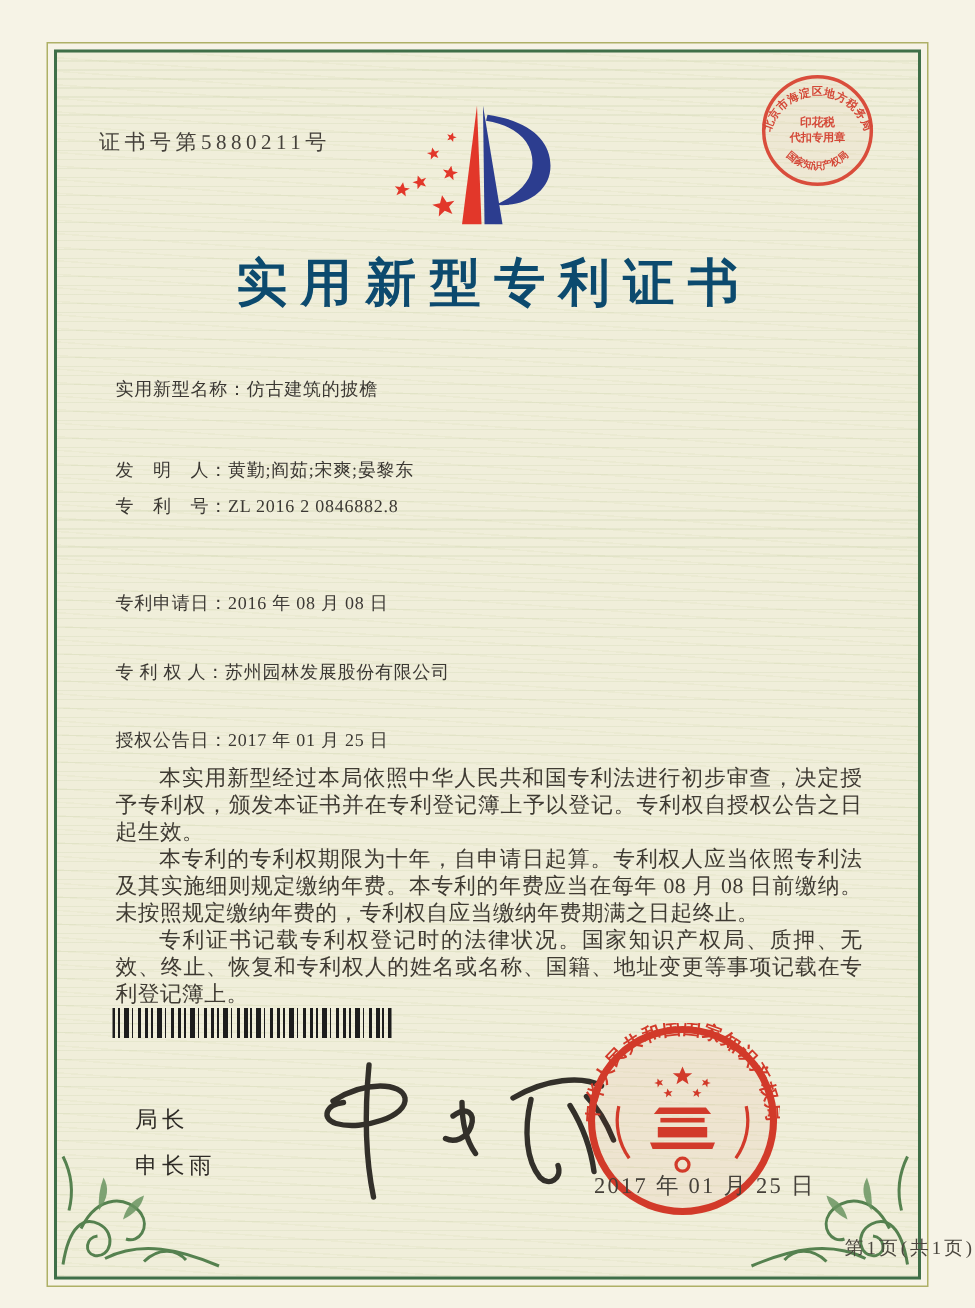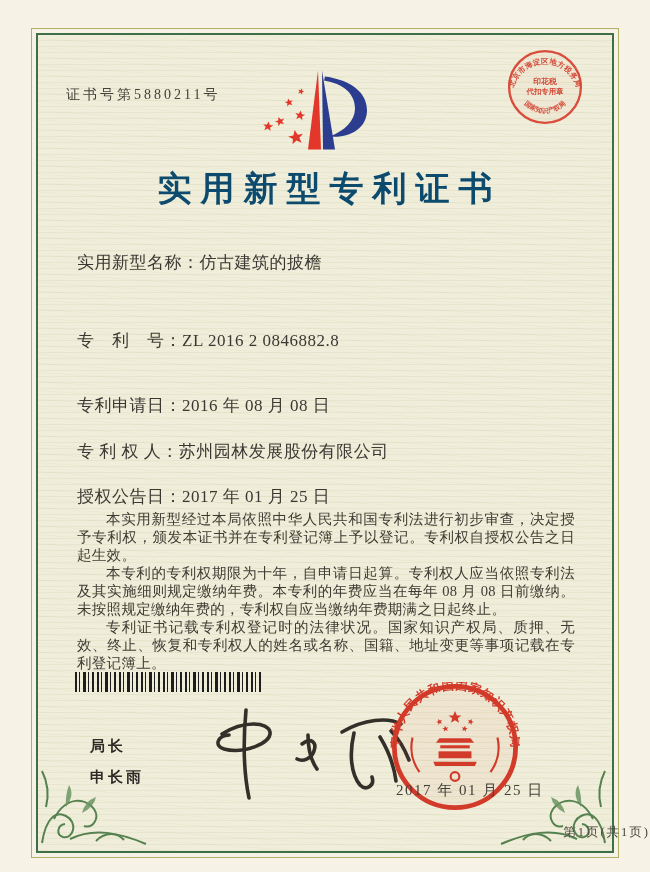--- a/index.html
+++ b/index.html
@@ -18,37 +18,37 @@
 
   #cert-no{left:66px;top:70px;font-size:14px;letter-spacing:3px;color:#44403a;margin-top:16px;}
 
   #logo{left:255px;top:60px;width:130px;height:96px;}
 
   #tax-seal{left:506px;top:48px;width:78px;height:78px;opacity:.92;}
 
   #title{left:0;top:166px;width:650px;text-align:center;font-size:34px;font-weight:700;
          letter-spacing:9px;text-indent:9px;color:#0c4a6e;}
 
-  .field{left:77px;width:520px;font-size:17px;color:#3b3833;letter-spacing:.5px;white-space:nowrap;}
+  .field{left:77px;width:520px;font-size:12px;color:#3b3833;letter-spacing:.5px;white-space:nowrap;}
   .f0{top:251px}.f1{top:305px}.f2{top:329px}.f3{top:394px}.f4{top:440px}.f5{top:485px}
 
   #paragraphs{left:77px;top:510px;width:498px;}
   #paragraphs p{margin:0;font-size:14.5px;line-height:18px;color:#3f3b33;
                 text-indent:2em;text-align:justify;letter-spacing:.3px;}
 
   #barcode{left:75px;top:672px;width:186px;height:20px;
     background:repeating-linear-gradient(90deg,
       #1d1d1d 0 2px, transparent 2px 4px,
       #1d1d1d 4px 5px, transparent 5px 8px,
       #1d1d1d 8px 11px, transparent 11px 13px,
       #1d1d1d 13px 14px, transparent 14px 17px,
       #1d1d1d 17px 19px, transparent 19px 22px);}
 
   .signer{left:90px;font-family:"Liberation Sans","DejaVu Sans",sans-serif;
-          font-weight:700;font-size:15px;letter-spacing:3px;color:#2e2b26;}
+          font-weight:400;font-size:15px;letter-spacing:3px;color:#2e2b26;}
   #signer-title{top:737px}
   #signer-name{top:768px}
   #signature{left:183px;top:702px;width:232px;height:100px;}
 
   #office-seal{left:390px;top:682px;width:130px;height:130px;}
   #seal-date{left:396px;top:781px;font-size:15px;letter-spacing:1.5px;color:#45413a;z-index:3;}
 
   #footer{left:0;top:824px;width:650px;text-align:right;font-size:12.5px;
           letter-spacing:2px;color:#4a463e;}
 
@@ -95,20 +95,23 @@
       <textPath href="#taxBottom" startOffset="50%" text-anchor="middle">国家知识产权局</textPath>
     </text>
     <text x="50" y="46" text-anchor="middle" class="sealtext" font-size="10">印花税</text>
     <text x="50" y="59" text-anchor="middle" class="sealtext" font-size="9.5">代扣专用章</text>
   </svg>
 
   <div id="title" class="abs">实用新型专利证书</div>
 
   <div class="abs field f0">
     <span>实用新型名称：</span><span>仿古建筑的披檐</span>
+  </div>
+  <div class="abs field f1">
+    <span>发　明　人：</span><span>黄勤;阎茹;宋爽;晏黎东</span>
   </div>
   <div class="abs field f2">
     <span>专　利　号：</span><span>ZL 2016 2 0846882.8</span>
   </div>
   <div class="abs field f3">
     <span>专利申请日：</span><span>2016 年 08 月 08 日</span>
   </div>
   <div class="abs field f4">
     <span>专 利 权 人：</span><span>苏州园林发展股份有限公司</span>
   </div>

